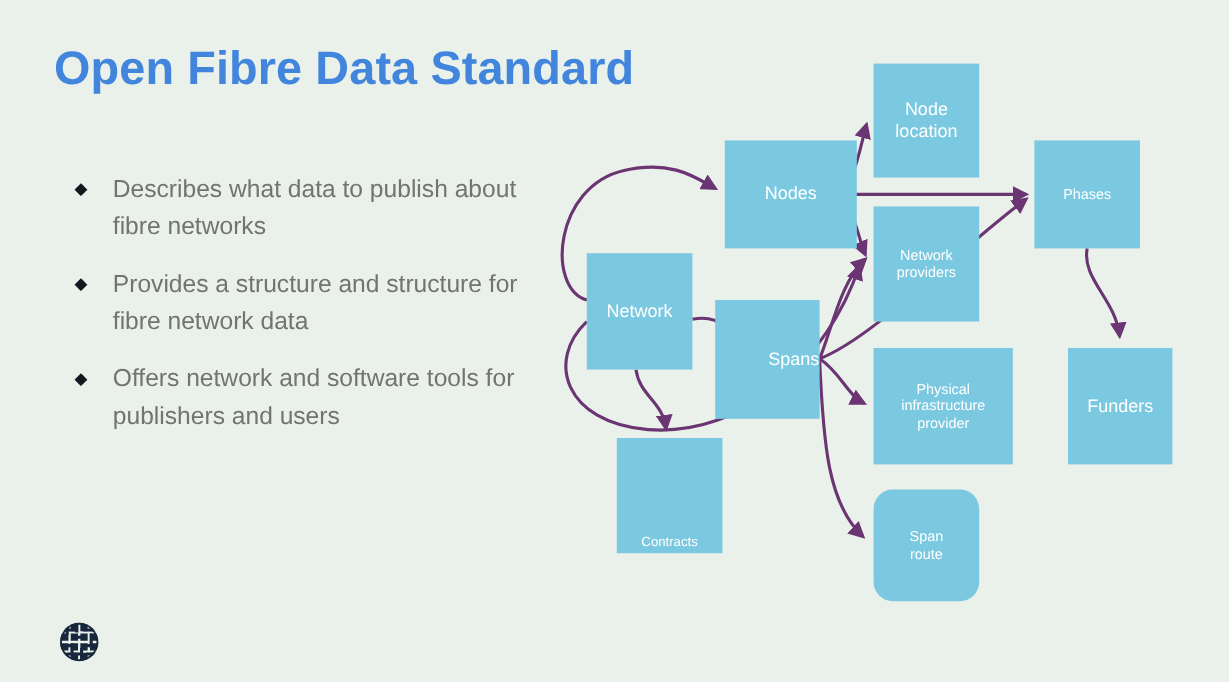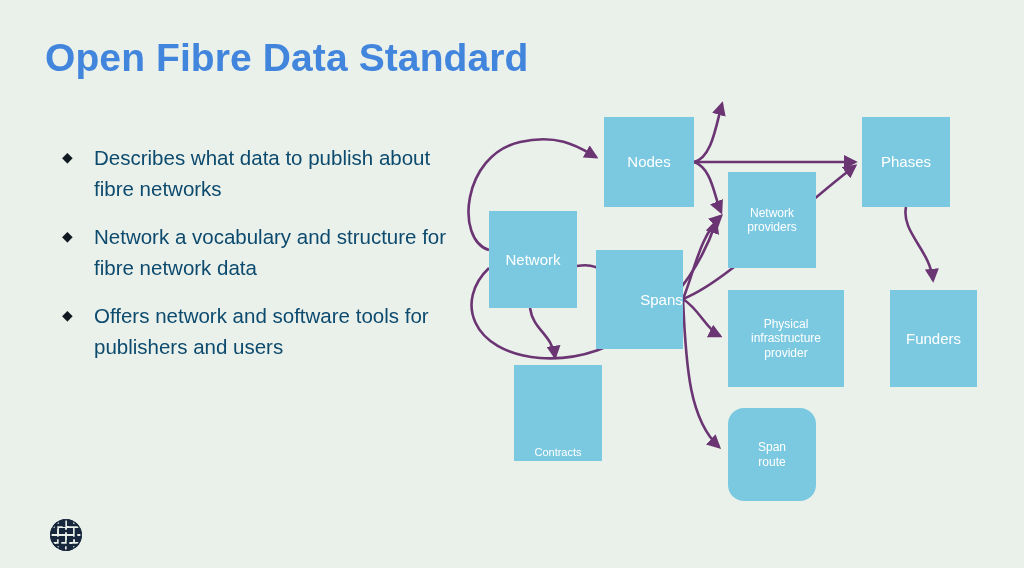--- a/index.html
+++ b/index.html
@@ -53,21 +53,21 @@
     color: #101820;
     font-size: 14px;
     line-height: 30px;
     padding-left: 4px;
     box-sizing: border-box;
   }
   .bullet-text {
     flex: 1 1 auto;
     font-size: 20.5px;
     line-height: 31px;
-    color: #0c4a6e;
+    color: #737373;
   }
 
   
   #logo {
     position: absolute;
     left: 47px;
     top: 516px;
     width: 38px;
     height: 38px;
   }
@@ -115,21 +115,21 @@
 
   <div id="bullet-list">
 
     <div class="bullet-item">
       <span class="bullet-marker">◆</span>
       <span class="bullet-text">Describes what data to publish about fibre networks</span>
     </div>
 
     <div class="bullet-item">
       <span class="bullet-marker">◆</span>
-      <span class="bullet-text">Network a vocabulary and structure for fibre network data</span>
+      <span class="bullet-text">Provides a structure and structure for fibre network data</span>
     </div>
 
     <div class="bullet-item">
       <span class="bullet-marker">◆</span>
       <span class="bullet-text">Offers network and software tools for publishers and users</span>
     </div>
 
   </div>
 
   <div id="logo">
@@ -201,50 +201,54 @@
         <path d="M 683 299 C 730 280 790 215 855 166"></path>
 
         <path d="M 906 207 C 901 232 930 250 933 280"></path>
       </g>
     </svg>
 
     <div class="node-box" style="left:489px; top:211px; width:88px; height:97px; font-size:15px;">
       <span class="node-label">Network</span>
     </div>
 
-    <div class="node-box" style="left:604px; top:117px; width:90px; height:90px; font-size:15px;">
+    <div class="node-box" style="left:604px; top:117px; width:110px; height:90px; font-size:15px;">
       <span class="node-label">Nodes</span>
     </div>
 
     <div class="node-box" style="left:596px; top:250px; width:87px; height:99px; font-size:15px;padding-left:48px;">
       <span class="node-label">Spans</span>
     </div>
 
     <div class="node-box" style="left:514px; top:365px; width:88px; height:96px; font-size:11px;align-items:flex-end;">
       <span class="node-label">Contracts</span>
     </div>
 
+    <div class="node-box" style="left:728px; top:53px; width:88px; height:95px; font-size:15px;">
+      <span class="node-label">Node
+location</span>
+    </div>
 
     <div class="node-box" style="left:728px; top:172px; width:88px; height:96px; font-size:12px;">
       <span class="node-label">Network
 providers</span>
     </div>
 
     <div class="node-box" style="left:728px; top:290px; width:116px; height:97px; font-size:12px;">
       <span class="node-label">Physical
 infrastructure
 provider</span>
     </div>
 
     <div class="node-box" style="left:728px; top:408px; width:88px; height:93px; font-size:12px;border-radius:16px;">
       <span class="node-label">Span
 route</span>
     </div>
 
-    <div class="node-box" style="left:862px; top:117px; width:88px; height:90px; font-size:15px;">
+    <div class="node-box" style="left:862px; top:117px; width:88px; height:90px; font-size:12px;">
       <span class="node-label">Phases</span>
     </div>
 
     <div class="node-box" style="left:890px; top:290px; width:87px; height:97px; font-size:15px;">
       <span class="node-label">Funders</span>
     </div>
 
   </div>
 
 </div>

